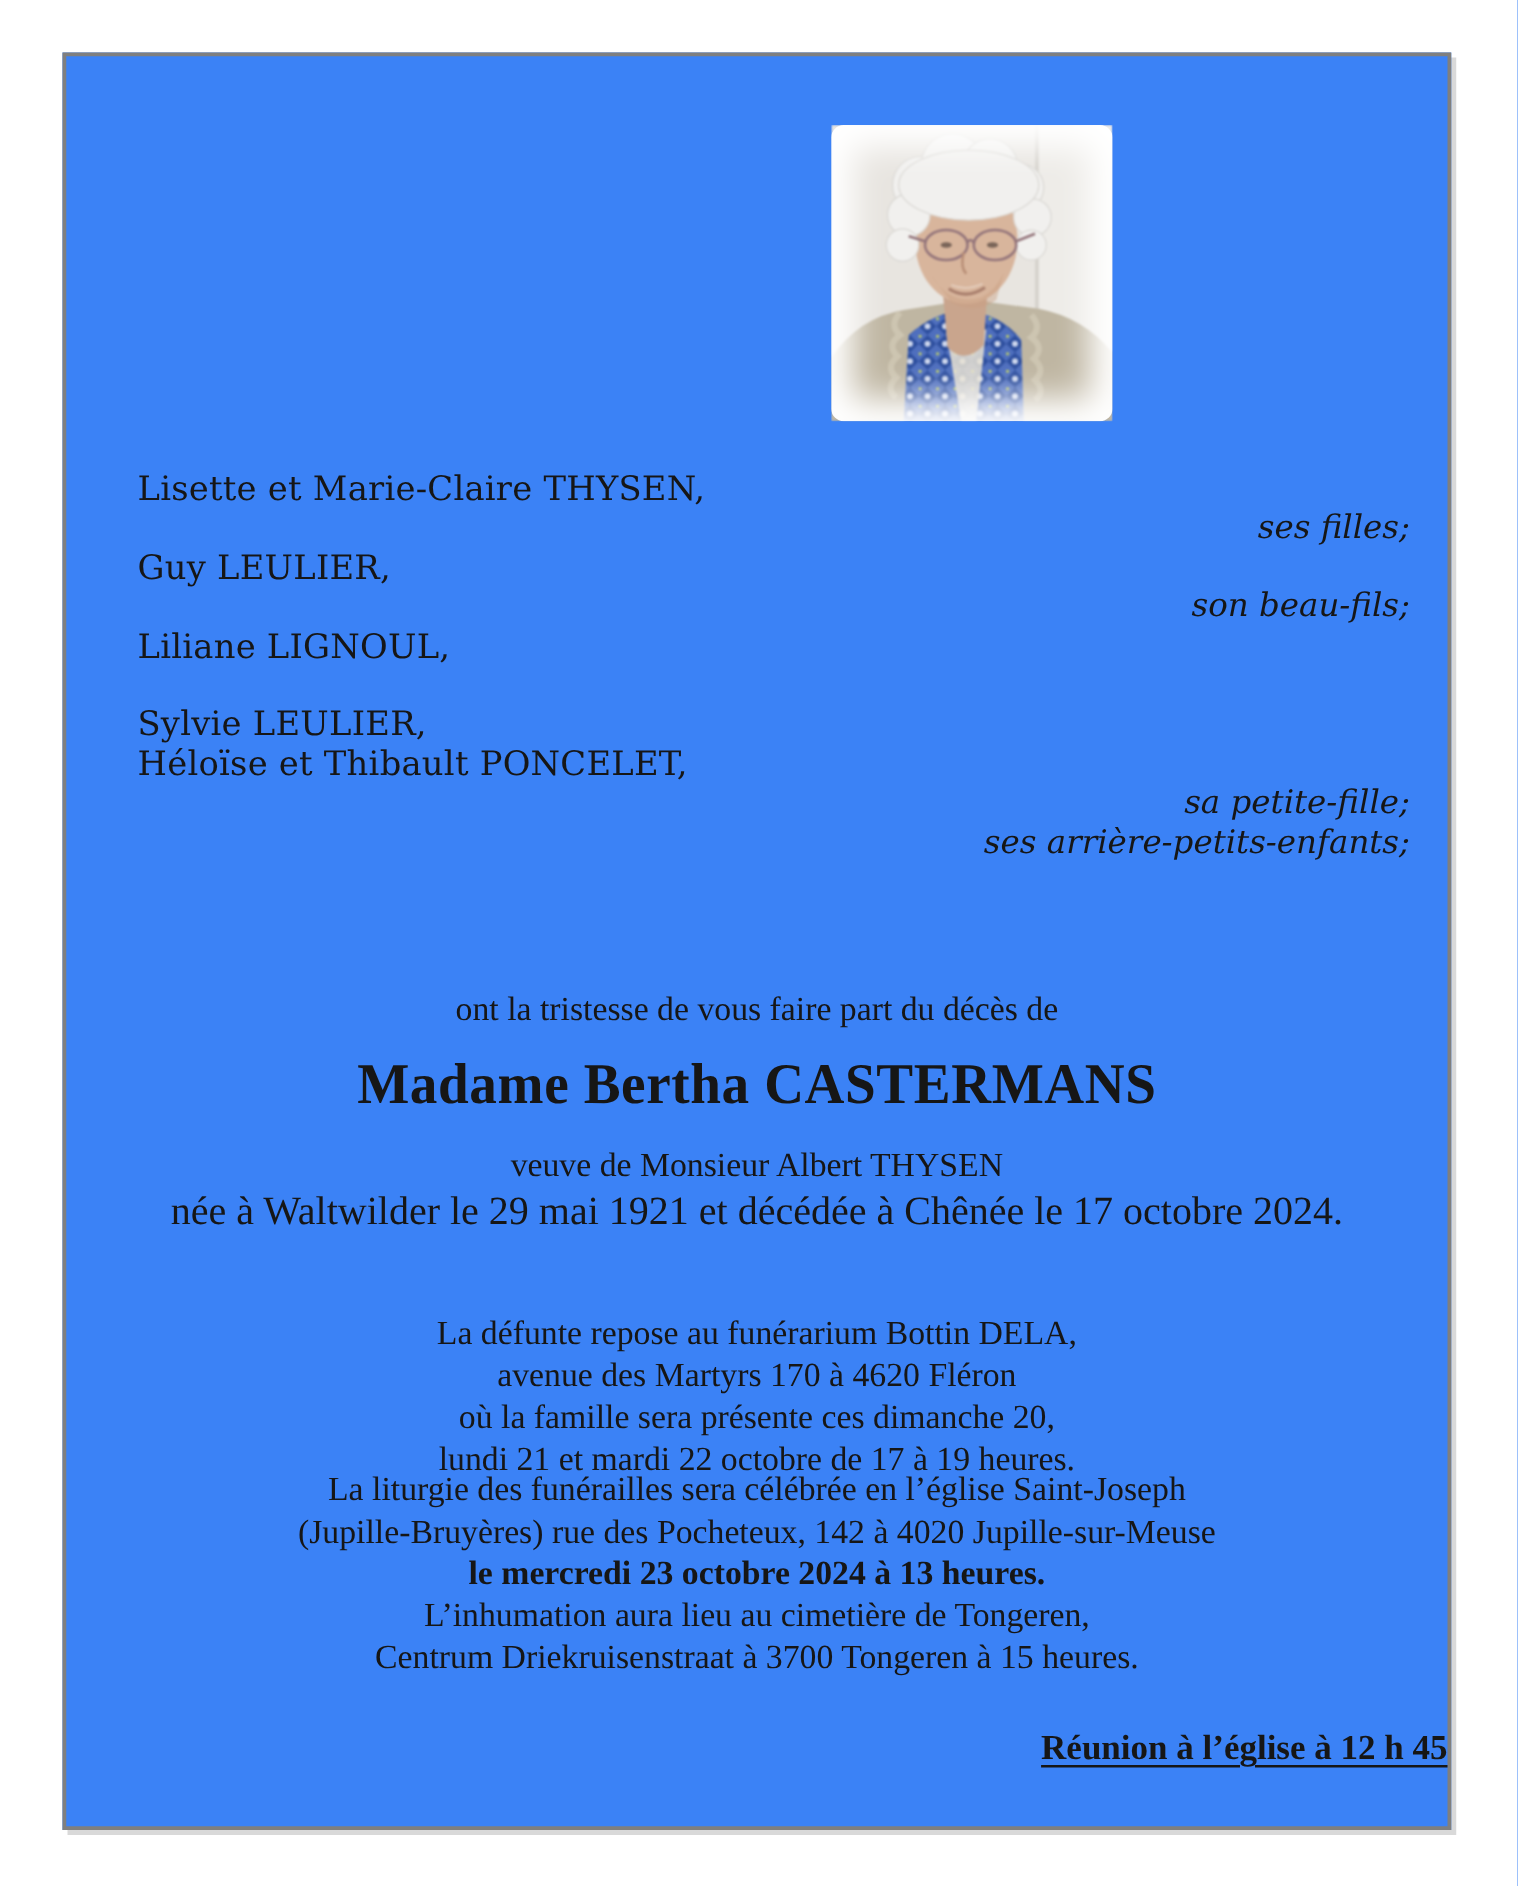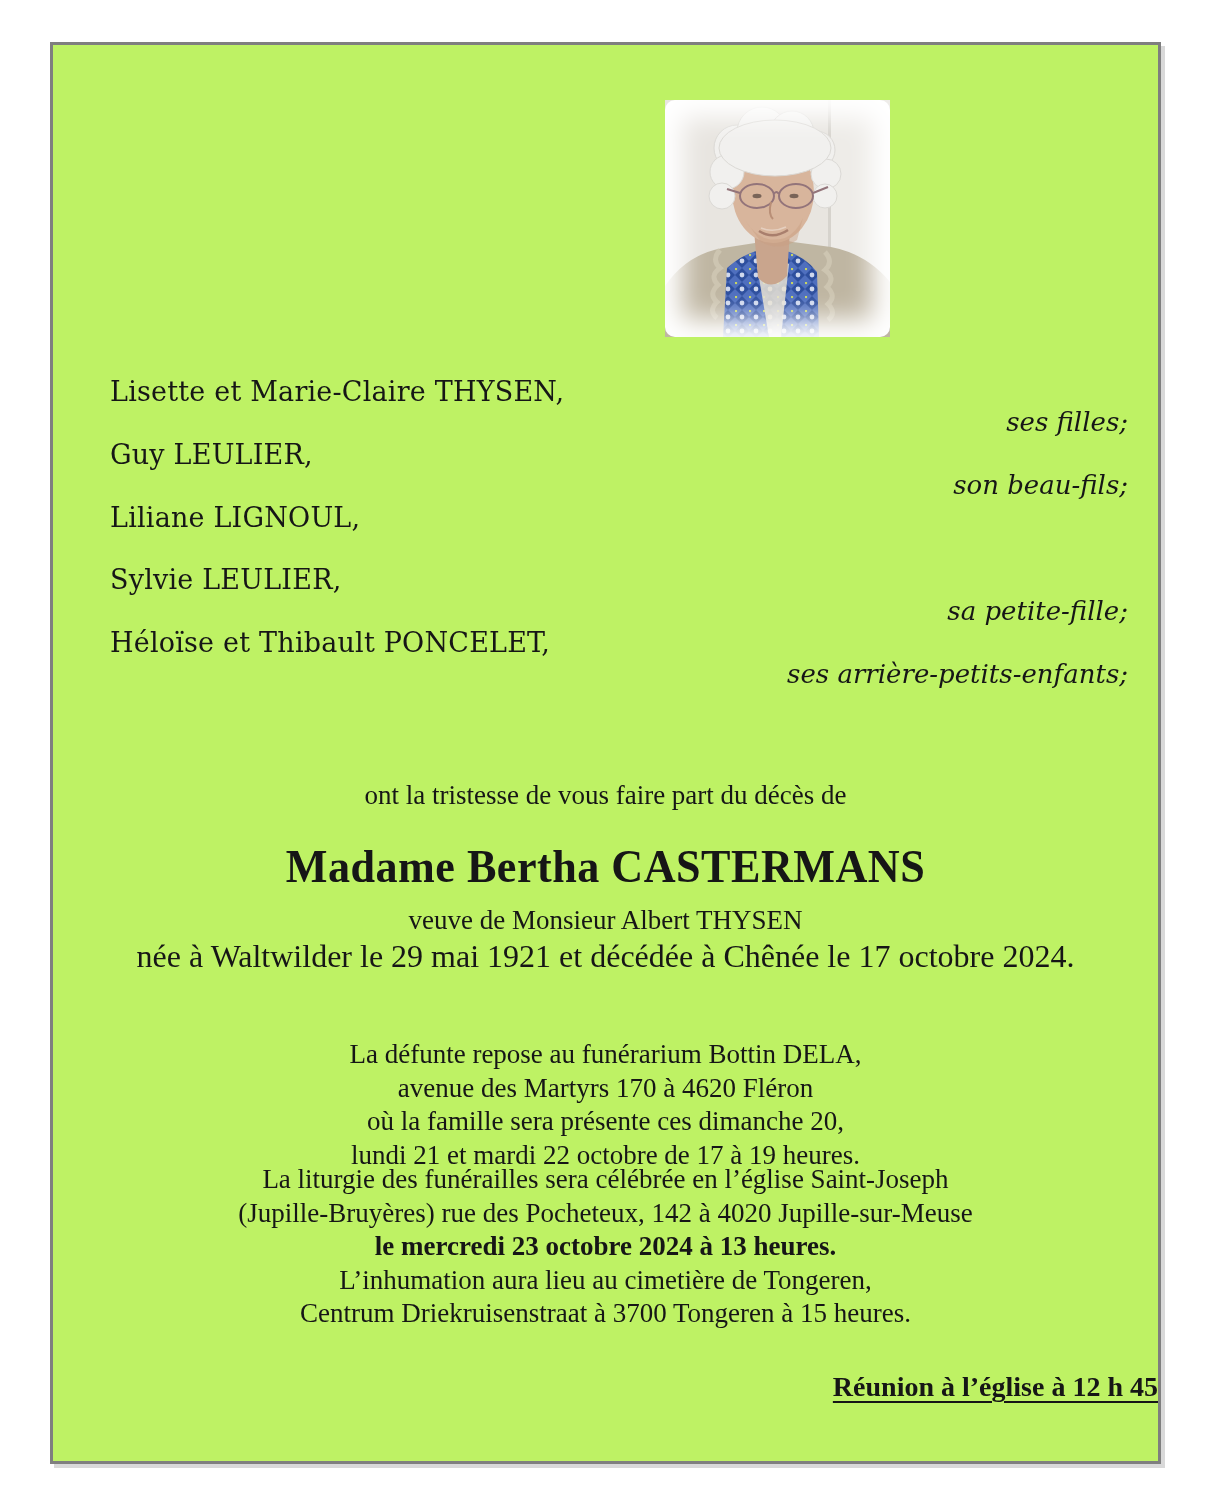--- a/index.html
+++ b/index.html
@@ -9,21 +9,21 @@
     position:relative;
     font-family:"Liberation Serif", serif;
     color:#161616;
     overflow:hidden;
   }
   .frame{
     position:absolute;left:50px;top:42px;
     width:1105px;height:1416px;
     border:3px solid #7f7f7f;
     box-shadow:4px 4px 0 #d9d9d9;
-    background:#bef264;
+    background:#3b82f6;
   }
   
   .photo{
     position:absolute;left:612px;top:55px;
     width:225px;height:237px;
     overflow:hidden;
   }
   .photo svg{display:block;width:100%;height:100%;filter:blur(0.7px);}
   .vignette{
     position:absolute;inset:0;
@@ -40,21 +40,21 @@
     text-align:left;
     font-family:"DejaVu Serif","Liberation Serif",serif;
     font-size:27px;letter-spacing:0.2px;
   }
   .row.rel{
     text-align:right;
     font-family:"DejaVu Serif","Liberation Serif",serif;
     font-style:italic;font-size:26px;
   }
   
-  .center{position:absolute;left:0;right:0;text-align:center;}
+  .center{position:absolute;left:0;right:0;text-align:center;margin-top:12px;}
   .intro{top:735px;font-size:27px;}
   .title{
     top:795px;margin:0;
     font-size:46px;font-weight:bold;
     letter-spacing:0.5px;
     transform:scaleX(0.96);
   }
   .veuve{top:860px;font-size:27px;}
   .nee{top:893px;font-size:32px;}
   .block div{line-height:33.5px;font-size:27px;}
@@ -132,22 +132,22 @@
   </div>
 
   <div class="family">
     <div class="row name">Lisette et Marie-Claire THYSEN,</div>
     <div class="row rel">ses filles;</div>
     <div class="row name">Guy LEULIER,</div>
     <div class="row rel">son beau-fils;</div>
     <div class="row name">Liliane LIGNOUL,</div>
     <div class="row rel"></div>
     <div class="row name">Sylvie LEULIER,</div>
+    <div class="row name">Héloïse et Thibault PONCELET,</div>
     <div class="row rel">sa petite-fille;</div>
-    <div class="row name">Héloïse et Thibault PONCELET,</div>
     <div class="row rel">ses arrière-petits-enfants;</div>
   </div>
 
   <div class="center intro">ont la tristesse de vous faire part du décès de</div>
   <h1 class="center title">Madame Bertha CASTERMANS</h1>
   <div class="center veuve">veuve de Monsieur Albert THYSEN</div>
   <div class="center nee">née à Waltwilder le 29 mai 1921 et décédée à Chênée le 17 octobre 2024.</div>
 
   <div class="center block repose">
     <div>La défunte repose au funérarium Bottin DELA,</div>

